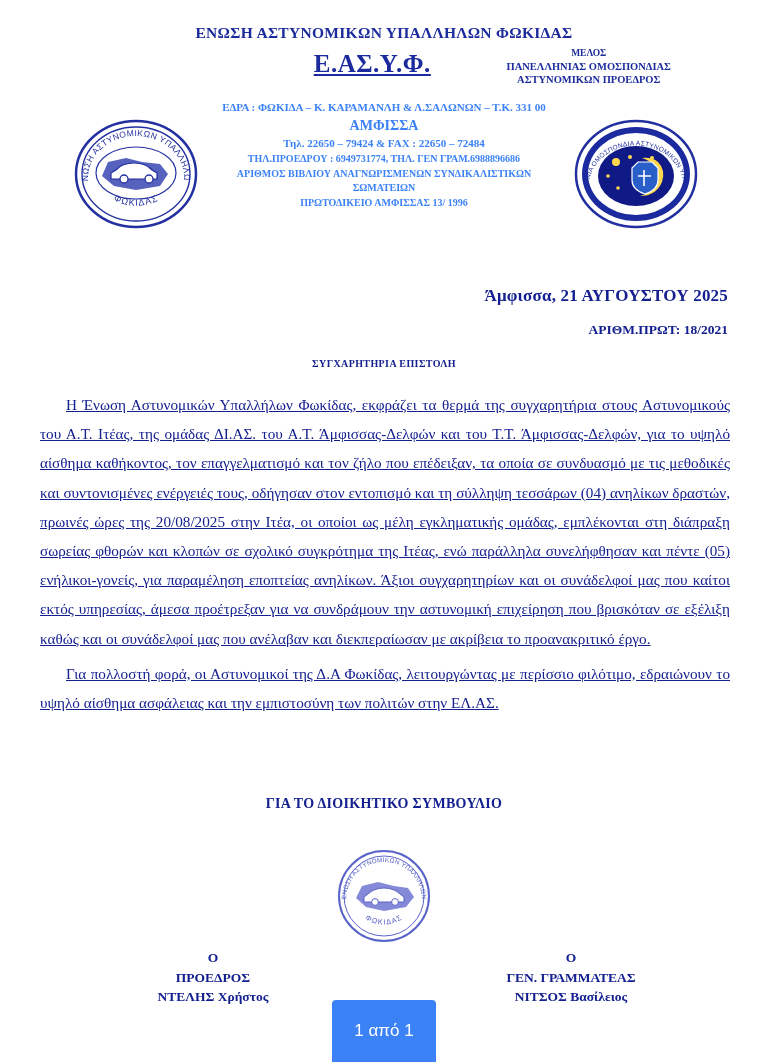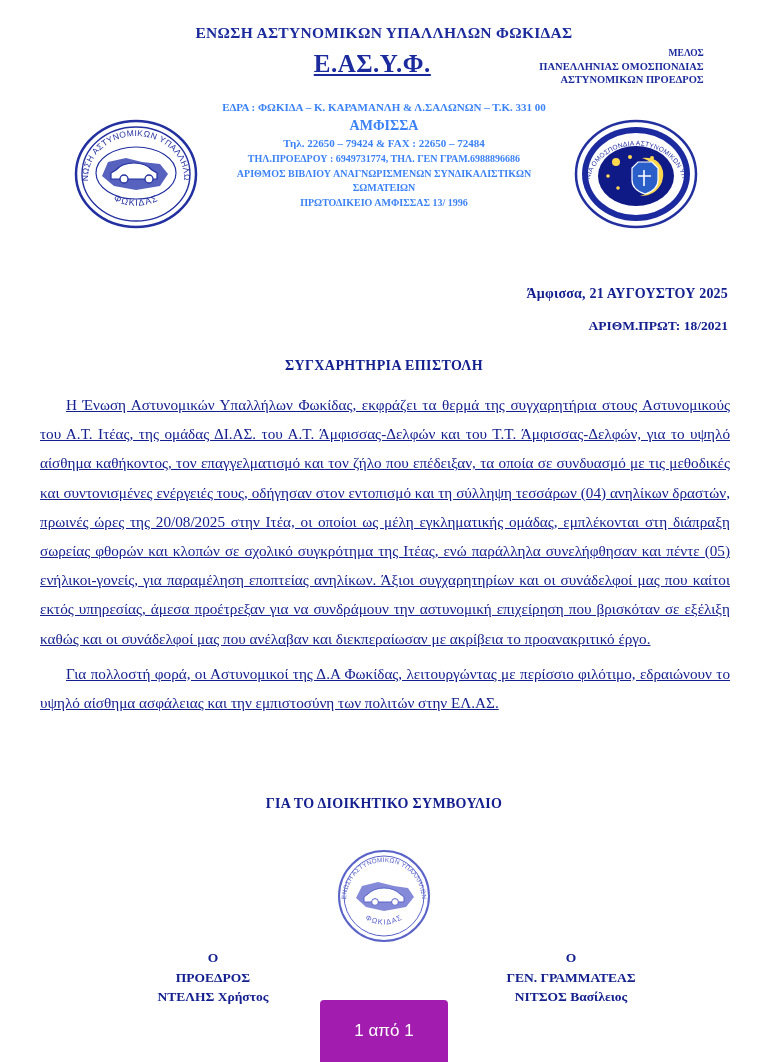--- a/index.html
+++ b/index.html
@@ -47,21 +47,21 @@
     font-size: 25px;
     font-weight: bold;
     color: #1b2a9c;
     text-decoration: underline;
     letter-spacing: 0.5px;
   }
   .hdr-member {
     position: absolute;
     left: 62%;
     top: 2px;
-    text-align: right;
+    text-align: center;
     width: 230px;
     line-height: 1.25;
     color: #1b2a9c;
   }
   .hdr-member .m1 { font-size: 9.5px; font-weight: bold; }
   .hdr-member .m2 { font-size: 10.5px; font-weight: bold; }
   .hdr-member .m3 { font-size: 10.5px; font-weight: bold; }
 
   .hdr-lines {
     margin-top: 2px;
@@ -91,30 +91,30 @@
   }
 
   
   .date-block {
     position: absolute;
     right: 40px;
     top: 286px;
     text-align: right;
     color: #14208f;
   }
-  .date-block .d1 { font-size: 14px; font-weight: bold; letter-spacing: .2px;}
+  .date-block .d1 { font-size: 17px; font-weight: bold; letter-spacing: .2px;}
   .date-block .d2 { font-size: 13.5px; font-weight: bold; margin-top: 16px; }
 
   
   .doc-title {
     position: absolute;
     top: 358px;
     left: 0; right: 0;
     text-align: center;
-    font-size: 14px;
+    font-size: 10px;
     font-weight: bold;
     letter-spacing: .4px;
     color: #14208f;
   }
   .body-text {
     position: absolute;
     top: 390px;
     left: 40px;
     right: 38px;
     font-size: 15.2px;
@@ -158,23 +158,23 @@
   .sig-left { left: 118px; width: 190px; }
   .sig-right { right: 92px; width: 210px; }
   .sig .nm { font-weight: bold; }
 
   
   .page-pill {
     position: absolute;
     left: 50%;
     transform: translateX(-50%);
     bottom: 0;
-    width: 128px;
+    width: 104px;
     height: 62px;
-    background: #a21caf;
+    background: #3b82f6;
     color: #ffffff;
     display: flex;
     align-items: center;
     justify-content: center;
     font-family: "Liberation Sans", sans-serif;
     font-size: 17px;
     border-radius: 4px 4px 0 0;
   }
 </style>
 </head>

